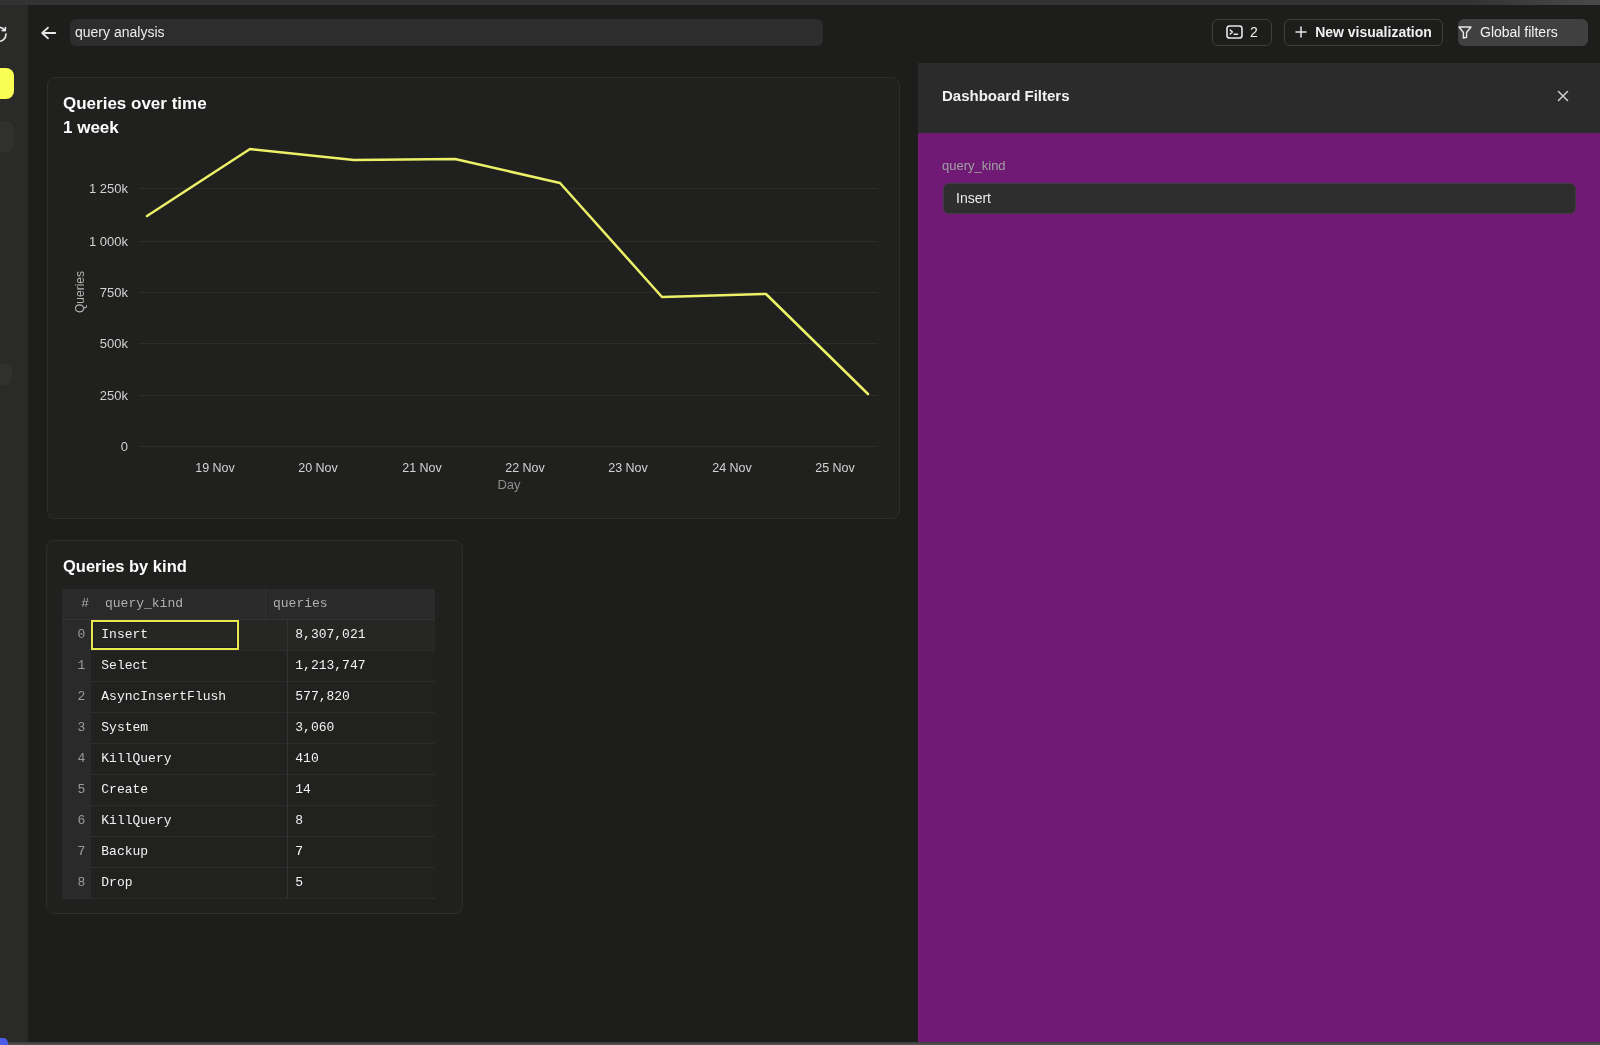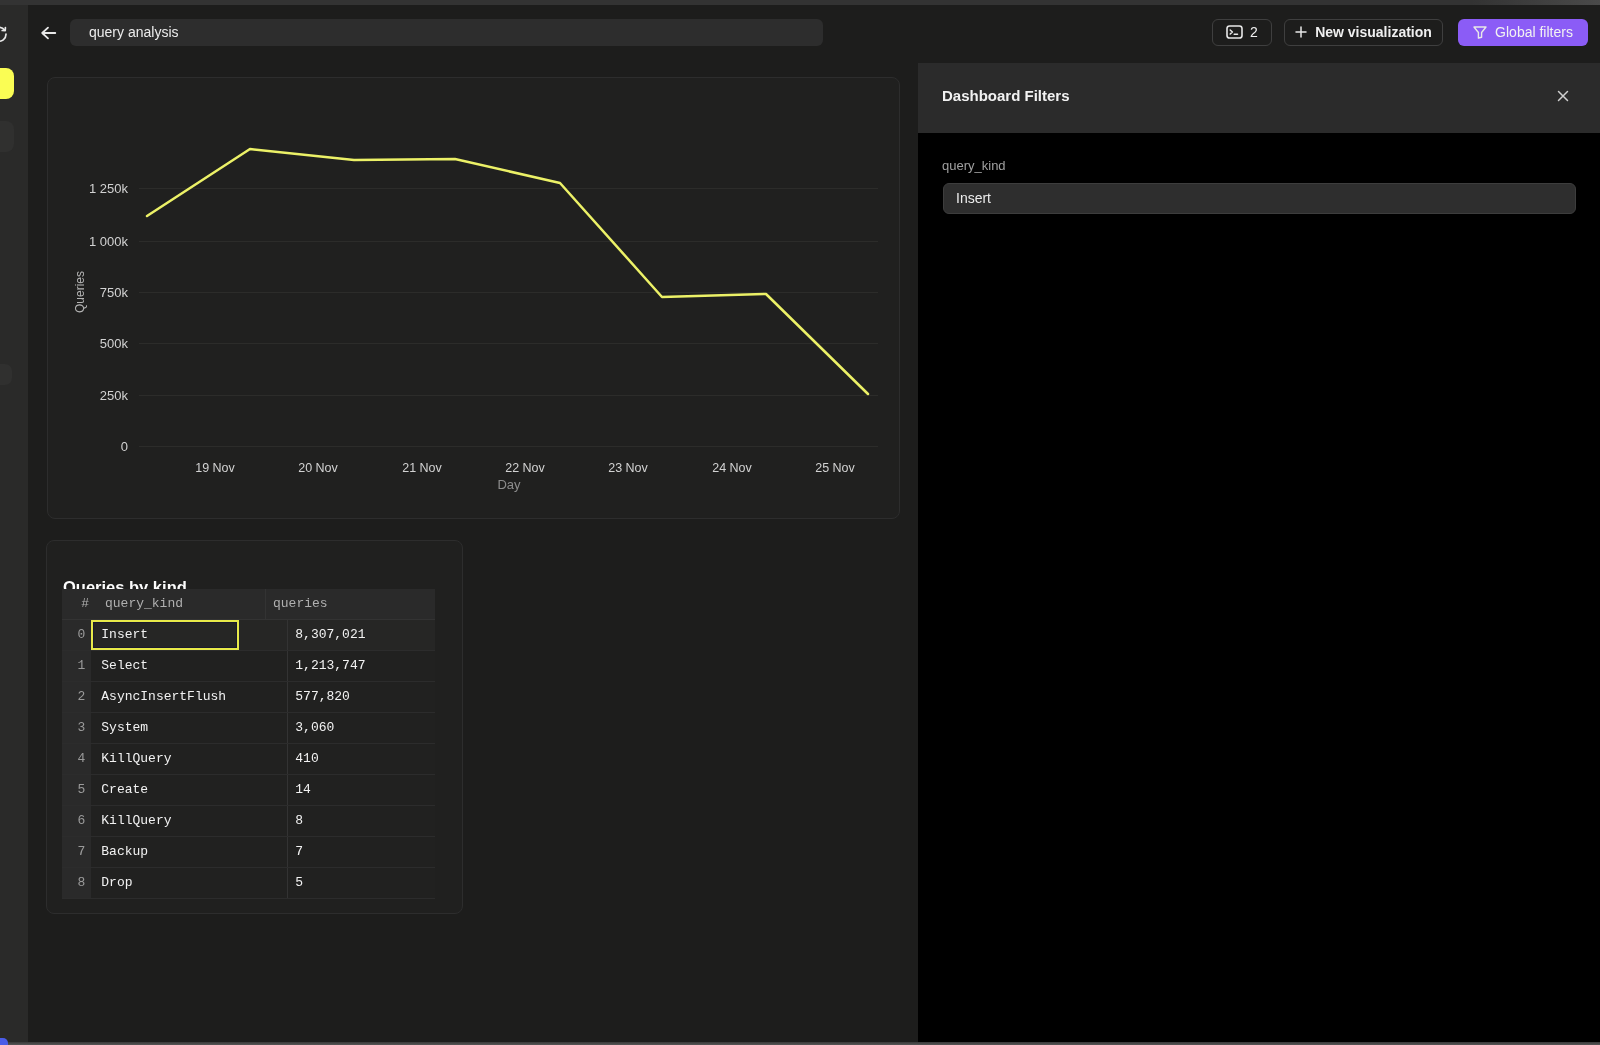--- a/index.html
+++ b/index.html
@@ -25,47 +25,48 @@
 
   <div class="abs" style="left:-12px;top:359px;width:24px;height:21px;border-radius:7px;background:#30302f;"></div>
 </div>
 
 <div class="abs" style="left:28px;top:5px;width:1572px;height:58px;background:#1d1d1c;">
 
   <svg class="abs" style="left:12px;top:20px;" width="18" height="16" viewBox="0 0 18 16" fill="none">
     <path d="M15.3 8 H2.2 M8 2.6 L2.2 8 L8 13.4" stroke="#e8e8e8" stroke-width="1.8" stroke-linecap="round" stroke-linejoin="round"></path>
   </svg>
 
-  <div class="abs" style="left:42px;top:14px;width:753px;height:27px;background:#2d2d2d;border-radius:6px;color:#ececec;font-size:14px;line-height:27px;padding-left:19px;">query analysis</div>
+  <div class="abs" style="left:42px;top:14px;width:753px;height:27px;background:#2d2d2d;border-radius:6px;color:#ececec;font-size:14px;line-height:27px;padding-left:5px;">query analysis</div>
 
   <div class="abs" style="left:1184px;top:13.5px;width:60px;height:27px;border:1px solid #3f3f3f;border-radius:6px;display:flex;align-items:center;justify-content:center;gap:7px;color:#f0f0f0;font-size:14px;">
     <svg width="17" height="14" viewBox="0 0 17 14" fill="none">
       <rect x="1" y="1" width="15" height="12" rx="2.6" stroke="#e8e8e8" stroke-width="1.6"></rect>
       <path d="M4.2 5 L6.4 7 L4.2 9" stroke="#e8e8e8" stroke-width="1.5" stroke-linecap="round" stroke-linejoin="round"></path>
       <path d="M8.2 9.3 H11.5" stroke="#e8e8e8" stroke-width="1.5" stroke-linecap="round"></path>
     </svg>
     <span>2</span>
   </div>
 
   <div class="abs" style="left:1256px;top:13.5px;width:159px;height:27px;border:1px solid #3f3f3f;border-radius:6px;display:flex;align-items:center;justify-content:center;gap:8px;color:#f0f0f0;font-size:14px;font-weight:bold;">
     <svg width="12" height="12" viewBox="0 0 12 12" fill="none">
       <path d="M6 1 V11 M1 6 H11" stroke="#e8e8e8" stroke-width="1.5" stroke-linecap="round"></path>
     </svg>
     <span>New visualization</span>
   </div>
 
-  <div class="abs" style="left:1430px;top:13.5px;width:130px;height:27px;background:#8b5cf6;border-radius:6px;display:flex;align-items:center;justify-content:center;gap:8px;color:#f2f2f2;font-size:14px;">
+  <div class="abs" style="left:1430px;top:13.5px;width:130px;height:27px;background:#404040;border-radius:6px;display:flex;align-items:center;gap:8px;color:#f2f2f2;font-size:14px;">
     <svg width="14" height="13" viewBox="0 0 14 13" fill="none">
       <path d="M1 1 H13 L8.6 6.5 V11.2 L5.4 12 V6.5 Z" stroke="#e8e8e8" stroke-width="1.4" stroke-linejoin="round"></path>
     </svg>
     <span>Global filters</span>
   </div>
 </div>
 
 <div class="abs" style="left:47px;top:77px;width:853px;height:442px;background:#20201f;border:1px solid #2d2d2d;border-radius:8px;">
+  <div class="abs" style="left:15px;top:14px;color:#fcfcfc;font-size:17px;font-weight:bold;line-height:23.5px;">Queries over time<br>1 week</div>
   <svg class="abs" style="left:0;top:0;" width="853" height="442" viewBox="0 0 853 442">
 
     <g stroke="#2c2c2a" stroke-width="1">
       <line x1="91" y1="110.5" x2="830" y2="110.5"></line>
       <line x1="91" y1="163.5" x2="830" y2="163.5"></line>
       <line x1="91" y1="214.5" x2="830" y2="214.5"></line>
       <line x1="91" y1="265.5" x2="830" y2="265.5"></line>
       <line x1="91" y1="317.5" x2="830" y2="317.5"></line>
       <line x1="91" y1="368.5" x2="830" y2="368.5"></line>
     </g>
@@ -89,21 +90,21 @@
       <text x="787" y="394">25 Nov</text>
     </g>
     <text x="461" y="411" fill="#8d8d8d" font-size="13" text-anchor="middle" font-family="Liberation Sans, sans-serif">Day</text>
     <text x="36" y="214" fill="#b5b5b5" font-size="12" text-anchor="middle" font-family="Liberation Sans, sans-serif" transform="rotate(-90 36 214)">Queries</text>
 
     <polyline points="99,138 202,71 306,82 407,81 512,105 614,219 718,216 820,316" fill="none" stroke="#ecf167" stroke-width="2.5" stroke-linejoin="round" stroke-linecap="round"></polyline>
   </svg>
 </div>
 
 <div class="abs" style="left:46px;top:540px;width:417px;height:374px;background:#20201f;border:1px solid #2d2d2d;border-radius:8px;">
-  <div class="abs" style="left:16px;top:16px;color:#fcfcfc;font-size:16.5px;font-weight:bold;margin-top:21px;">Queries by kind</div>
+  <div class="abs" style="left:16px;top:16px;color:#fcfcfc;font-size:16.5px;font-weight:bold;">Queries by kind</div>
   <div class="abs" style="left:15px;top:48px;width:373px;height:311px;font-family:'Liberation Mono', monospace;font-size:13px;">
 
     <div style="display:flex;height:31px;background:#2a2a2a;color:#b0b0b0;border-bottom:1px solid #333;">
       <div style="width:33px;text-align:right;padding:7px 6px 0 0;">#</div>
       <div style="width:170px;padding:7px 0 0 10px;">query_kind</div>
       <div style="width:170px;padding:7px 0 0 7px;border-left:1px solid #333;">queries</div>
     </div>
 
     <div class="trow sel">
         <div class="c1">0</div>
@@ -153,21 +154,21 @@
   </div>
 </div>
 <style>
   .trow { display:flex; height:31px; color:#f2f2f2; border-bottom:1px solid #2c2c2c; background:#212120; }
   .trow.sel { background:#262625; }
   .trow .c1 { width:33px; background:#2a2a2a; color:#9a9a9a; text-align:right; padding:7px 6px 0 0; }
   .trow .c2 { width:170px; padding:7px 0 0 10px; }
   .trow .c3 { width:170px; padding:7px 0 0 7px; border-left:1px solid #333;margin-left:48px; }
 </style>
 
-<div class="abs" style="left:918px;top:63px;width:682px;height:982px;background:#000000;">
+<div class="abs" style="left:918px;top:63px;width:682px;height:982px;background:#701a75;">
   <div class="abs" style="left:0;top:0;width:682px;height:70px;background:#2b2b2b;"></div>
   <div class="abs" style="left:24px;top:24px;color:#f2f2f2;font-size:15px;font-weight:bold;">Dashboard Filters</div>
   <svg class="abs" style="left:638px;top:26px;" width="14" height="14" viewBox="0 0 14 14">
     <path d="M2.5 2.5 L11.5 11.5 M11.5 2.5 L2.5 11.5" stroke="#cfcfcf" stroke-width="1.5" stroke-linecap="round"></path>
   </svg>
   <div class="abs" style="left:24px;top:95px;color:#a0a0a0;font-size:13px;">query_kind</div>
   <div class="abs" style="left:25px;top:120px;width:633px;height:31px;background:#2e2e2e;border:1px solid #3d3d3d;border-radius:6px;color:#ececec;font-size:14px;line-height:29px;padding-left:12px;">Insert</div>
 </div>
 
 <div class="abs" style="left:0;top:1042px;width:1600px;height:3px;background:linear-gradient(#383838,#575757);"></div>

